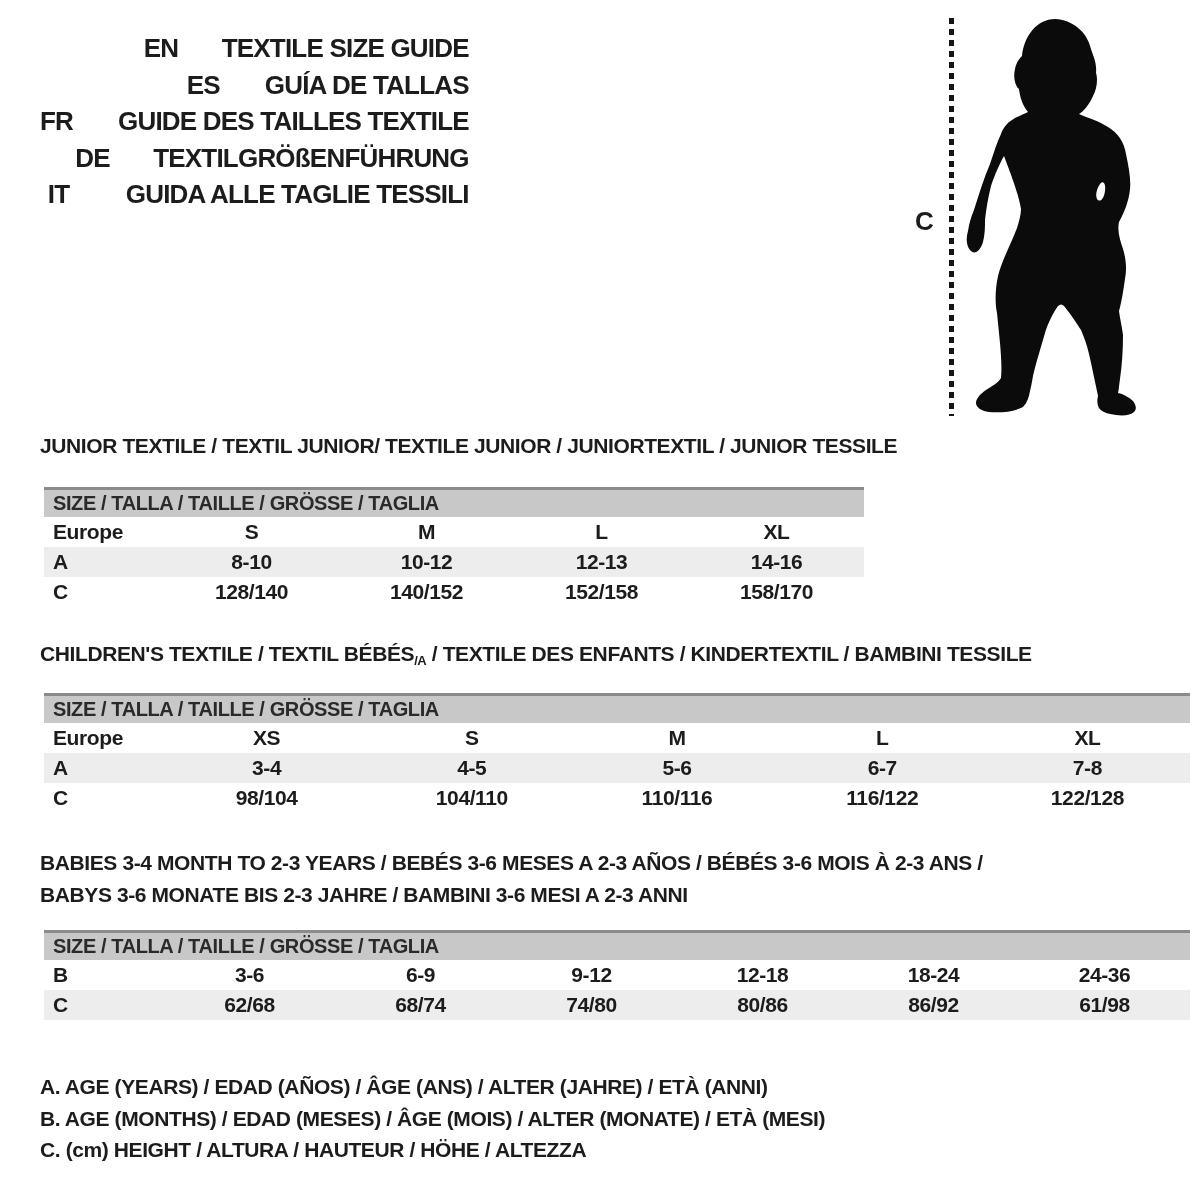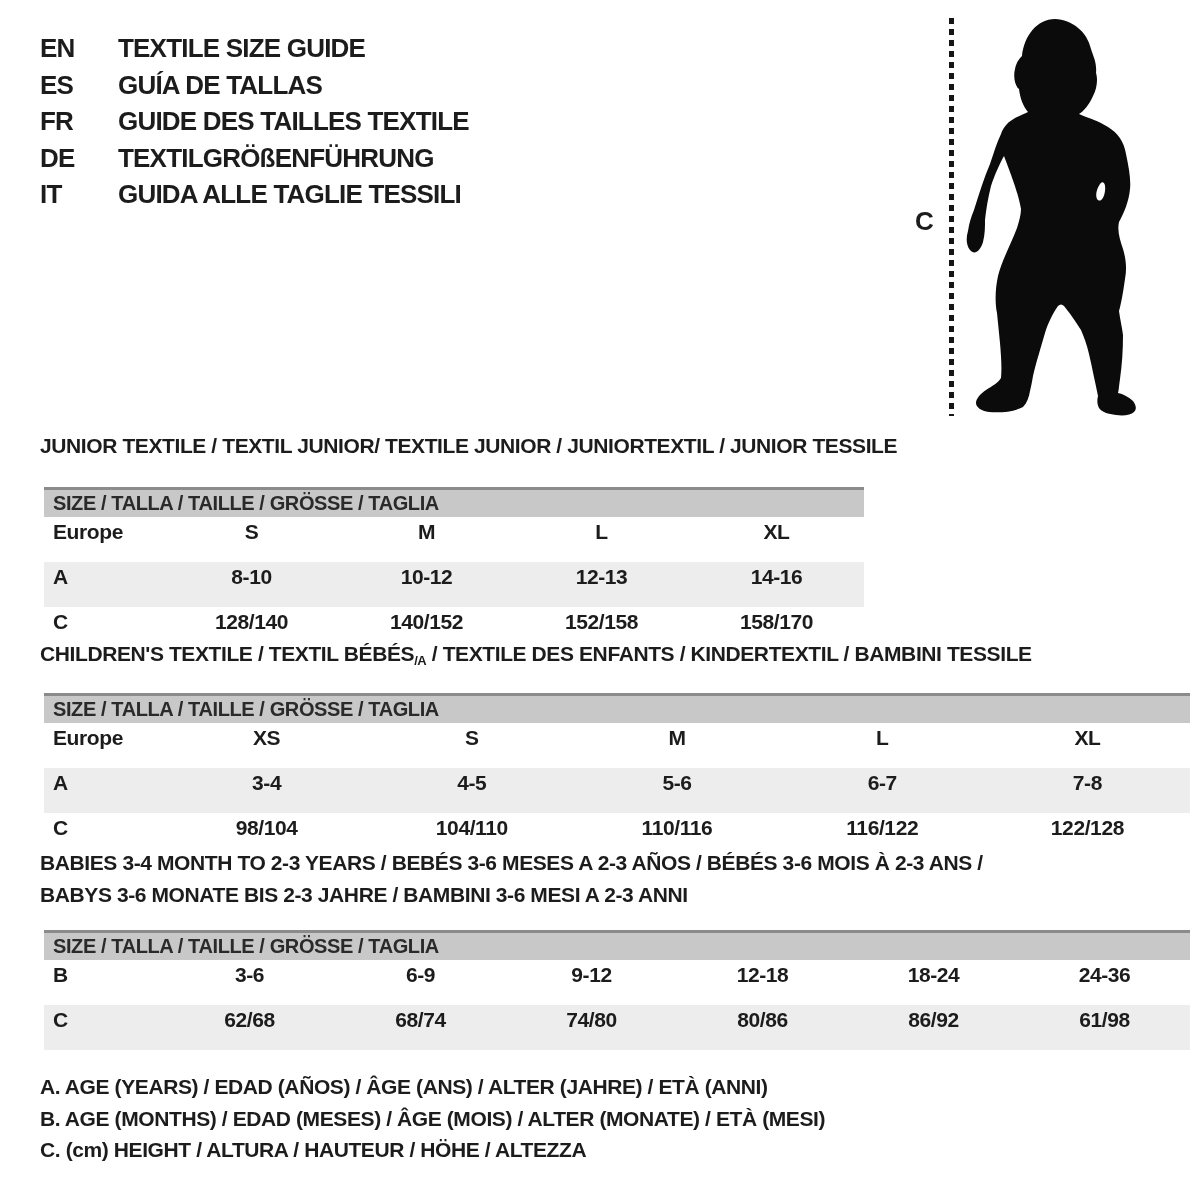--- a/index.html
+++ b/index.html
@@ -10,41 +10,41 @@
     --silhouette:#0b0b0b;
   }
   *{margin:0;padding:0;box-sizing:border-box;}
   body{background:#fff;font-family:"Liberation Sans","DejaVu Sans",sans-serif;}
   #canvas{
     position:relative;width:1200px;height:1200px;background:#ffffff;
     color:var(--text);font-weight:700;overflow:hidden;
   }
   
   .lang-block{position:absolute;left:40px;top:30px;}
-  .lang-row{display:flex;line-height:36.5px;font-size:26px;letter-spacing:-0.8px;}
+  .lang-row{display:flex;line-height:36.5px;font-size:26px;letter-spacing:-0.8px;justify-content:flex-end;}
   .lang-code{width:78px;flex:0 0 78px;}
   
   .dash-line{
     position:absolute;left:949px;top:18px;width:5px;height:398px;
     background:repeating-linear-gradient(to bottom,#151515 0 6px,transparent 6px 11px);
   }
   .measure-label{position:absolute;left:915px;top:206px;font-size:26px;}
   .toddler{position:absolute;left:963px;top:16px;width:175px;height:400px;}
   
   .section-title{position:absolute;left:40px;font-size:21px;letter-spacing:-0.4px;white-space:nowrap;}
   .title-sub{font-size:13px;vertical-align:-4px;}
   .two-line{line-height:32px;}
   
   .stable{position:absolute;left:44px;}
   .size-bar{
     height:30px;border-top:3px solid var(--size-bar-border);
     background:var(--size-bar-bg);font-size:20px;line-height:26px;
     padding-left:9px;letter-spacing:-0.4px;color:#2a2a2a;
   }
-  .trow{display:flex;height:45px;line-height:30px;font-size:21px;letter-spacing:-0.4px;}
+  .trow{display:flex;height:30px;line-height:30px;font-size:21px;letter-spacing:-0.4px;}
   .trow .lbl{flex:0 0 120px;text-align:left;padding-left:9px;}
   .trow .c{flex:1;text-align:center;}
   .shaded{background:var(--row-alt-bg);}
   
   .footnotes{position:absolute;left:40px;top:1071px;line-height:31.5px;font-size:21px;letter-spacing:-0.4px;}
 </style>
 </head>
 <body>
 
 <div id="canvas">

